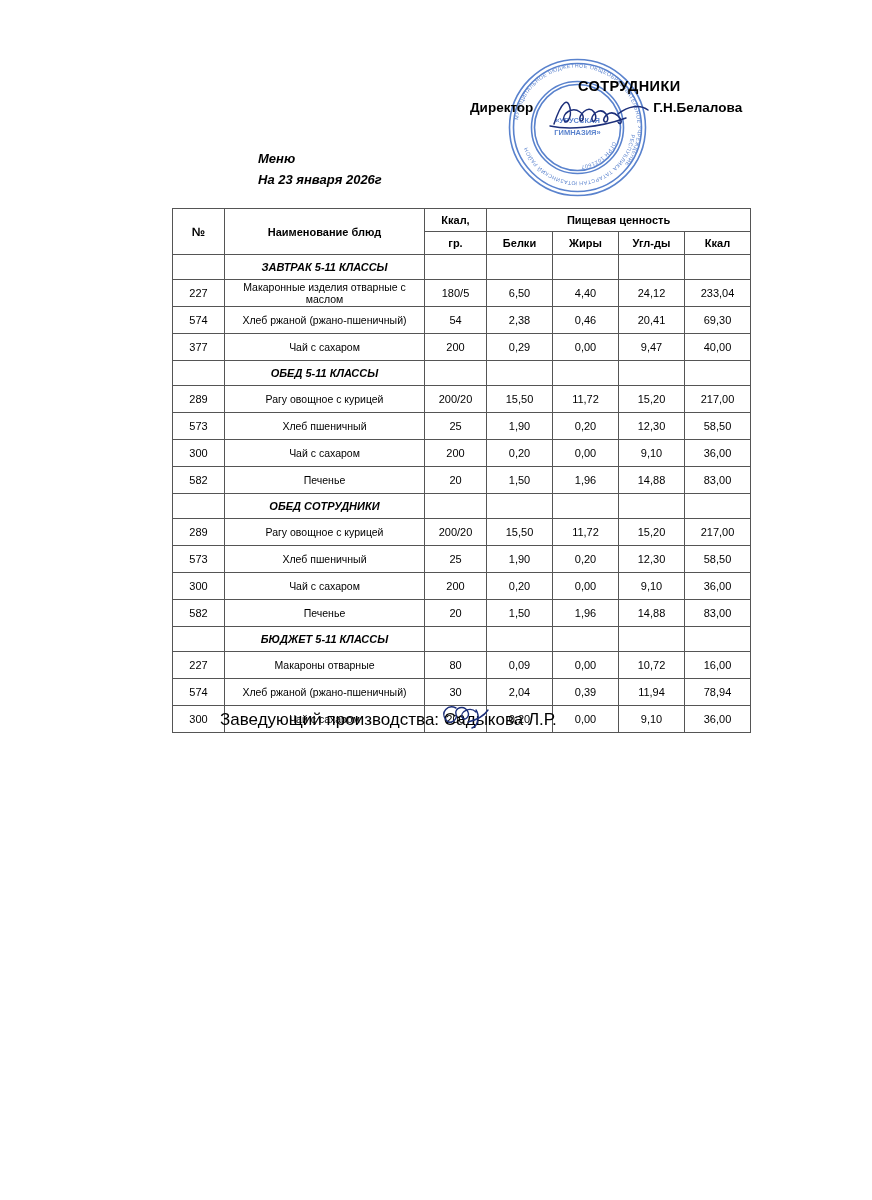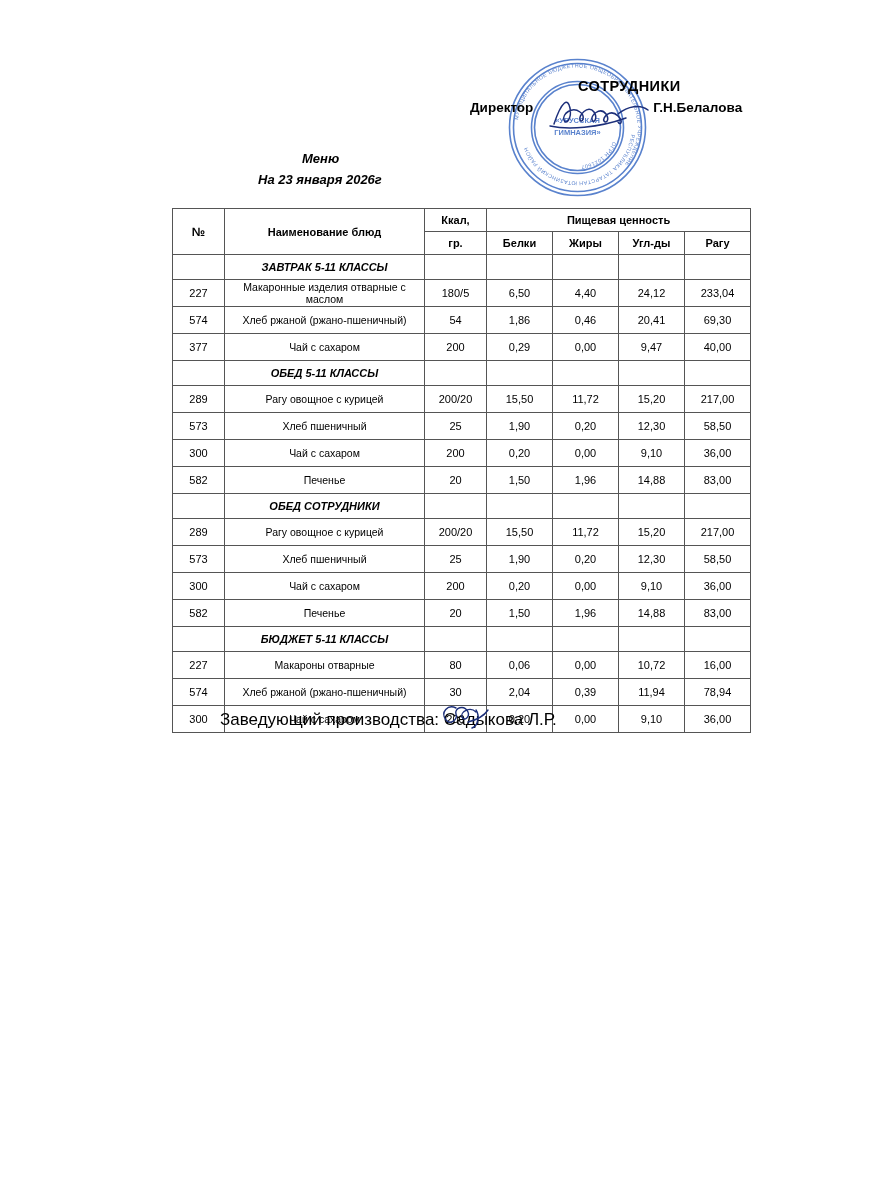--- a/index.html
+++ b/index.html
@@ -73,21 +73,21 @@
   .menu-head {
     position: absolute;
     left: 258px;
     top: 148px;
     text-align: left;
     font-size: 13px;
     font-weight: bold;
     font-style: italic;
     line-height: 1.65;
   }
-  .menu-head .line1 { margin-left: 44px; }
+  .menu-head .line1 { }
 
   
   .tbl-wrap {
     position: absolute;
     left: 172px;
     top: 208px;
     width: 578px;
   }
   table.menu {
     border-collapse: collapse;
@@ -212,21 +212,21 @@
           <th class="h-num" rowspan="2">№</th>
           <th class="h-name" rowspan="2">Наименование блюд</th>
           <th>Ккал,</th>
           <th colspan="4">Пищевая ценность</th>
         </tr>
         <tr>
           <th>гр.</th>
           <th>Белки</th>
           <th>Жиры</th>
           <th>Угл-ды</th>
-          <th>Рагу</th>
+          <th>Ккал</th>
         </tr>
       </thead>
       <tbody id="menu-body">
           <tr class="section">
             <td class="num"></td>
             <td class="name">ЗАВТРАК 5-11 КЛАССЫ</td>
             <td class="out"></td>
             <td class="prot"></td>
             <td class="fat"></td>
             <td class="carb"></td>
@@ -238,21 +238,21 @@
             <td class="out">180/5</td>
             <td class="prot">6,50</td>
             <td class="fat">4,40</td>
             <td class="carb">24,12</td>
             <td class="kcal">233,04</td>
           </tr>
           <tr>
             <td class="num">574</td>
             <td class="name">Хлеб ржаной (ржано-пшеничный)</td>
             <td class="out">54</td>
-            <td class="prot">1,86</td>
+            <td class="prot">2,38</td>
             <td class="fat">0,46</td>
             <td class="carb">20,41</td>
             <td class="kcal">69,30</td>
           </tr>
           <tr>
             <td class="num">377</td>
             <td class="name">Чай с сахаром</td>
             <td class="out">200</td>
             <td class="prot">0,29</td>
             <td class="fat">0,00</td>
@@ -355,21 +355,21 @@
             <td class="out"></td>
             <td class="prot"></td>
             <td class="fat"></td>
             <td class="carb"></td>
             <td class="kcal"></td>
           </tr>
           <tr>
             <td class="num">227</td>
             <td class="name">Макароны отварные</td>
             <td class="out">80</td>
-            <td class="prot">0,06</td>
+            <td class="prot">0,09</td>
             <td class="fat">0,00</td>
             <td class="carb">10,72</td>
             <td class="kcal">16,00</td>
           </tr>
           <tr>
             <td class="num">574</td>
             <td class="name">Хлеб ржаной (ржано-пшеничный)</td>
             <td class="out">30</td>
             <td class="prot">2,04</td>
             <td class="fat">0,39</td>

